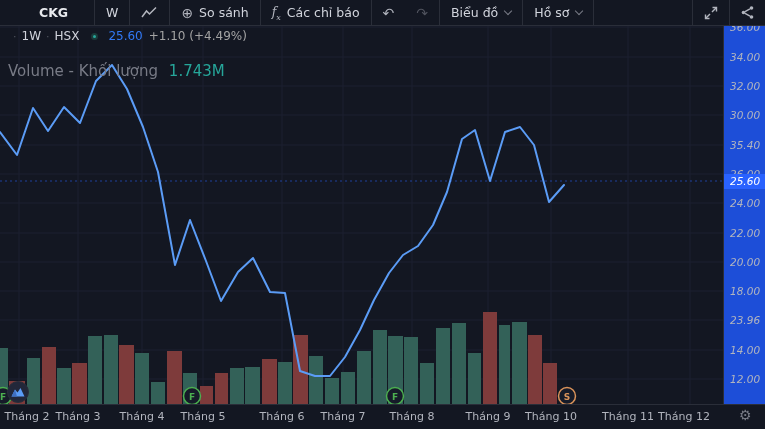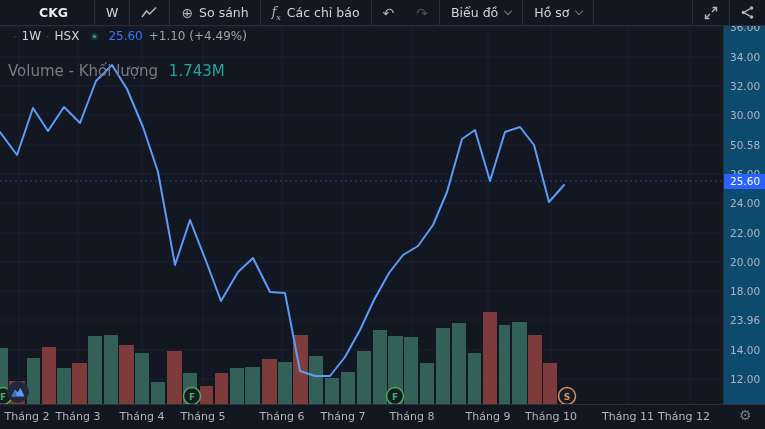--- a/index.html
+++ b/index.html
@@ -34,21 +34,21 @@
   .lg-dot-sep { color:#50535e; margin:0 5px; font-size:11px; }
   .lg-status { display:inline-block; width:7px; height:7px; border-radius:50%;
     background:#26a69a; border:2px solid #1b3a39; margin:0 8px 0 12px; }
   .lg-price { color:#3179f5; margin-left:2px; }
   .lg-change { color:#a3a3a3; margin-left:6px; }
   .lg-row2 { font-size:15px; color:#787b86; margin-top:19px; }
   .lg-vol { color:#26a69a; margin-left:6px; }
 
   
   #price-axis { position:absolute; left:723px; top:26px; width:42px; height:378px;
-    border-left:1px solid #2a2e39; background:#0c4a6e; overflow:hidden; }
+    border-left:1px solid #2a2e39; background:#1d4ed8; overflow:hidden;font-style:italic; }
   .ptick { position:absolute; left:6px; font-size:10.5px; color:#b2b5be; line-height:12px; }
   #price-tag { position:absolute; left:0; top:148px; width:42px; height:15px; background:#2962ff;
     color:#fff; font-size:10.5px; line-height:15px; padding-left:6px; }
 
   
   #time-axis { position:absolute; left:0; top:404px; width:765px; height:25px;
     background:#131722; border-top:1px solid #2a2e39; }
   .month { position:absolute; top:5px; width:64px; text-align:center; font-size:11px; color:#b2b5be; cursor:ew-resize; }
   #axis-gear { position:absolute; left:739px; top:2px; font-size:14px; color:#787b86; cursor:pointer; }
 </style>
@@ -205,21 +205,21 @@
       </div>
     </div>
   </div>
 
   <div id="price-axis">
 
   <div class="ptick" style="top: -5px;">36.00</div>
       <div class="ptick" style="top: 25px;">34.00</div>
       <div class="ptick" style="top: 54px;">32.00</div>
       <div class="ptick" style="top: 83px;">30.00</div>
-      <div class="ptick" style="top: 113px;">50.58</div>
+      <div class="ptick" style="top: 113px;">35.40</div>
       <div class="ptick" style="top: 142px;">26.00</div>
       <div class="ptick" style="top: 171px;">24.00</div>
       <div class="ptick" style="top: 201px;">22.00</div>
       <div class="ptick" style="top: 230px;">20.00</div>
       <div class="ptick" style="top: 259px;">18.00</div>
       <div class="ptick" style="top: 288px;">23.96</div>
       <div class="ptick" style="top: 318px;">14.00</div>
       <div class="ptick" style="top: 347px;">12.00</div>
       <div id="price-tag">25.60</div>
     </div>

